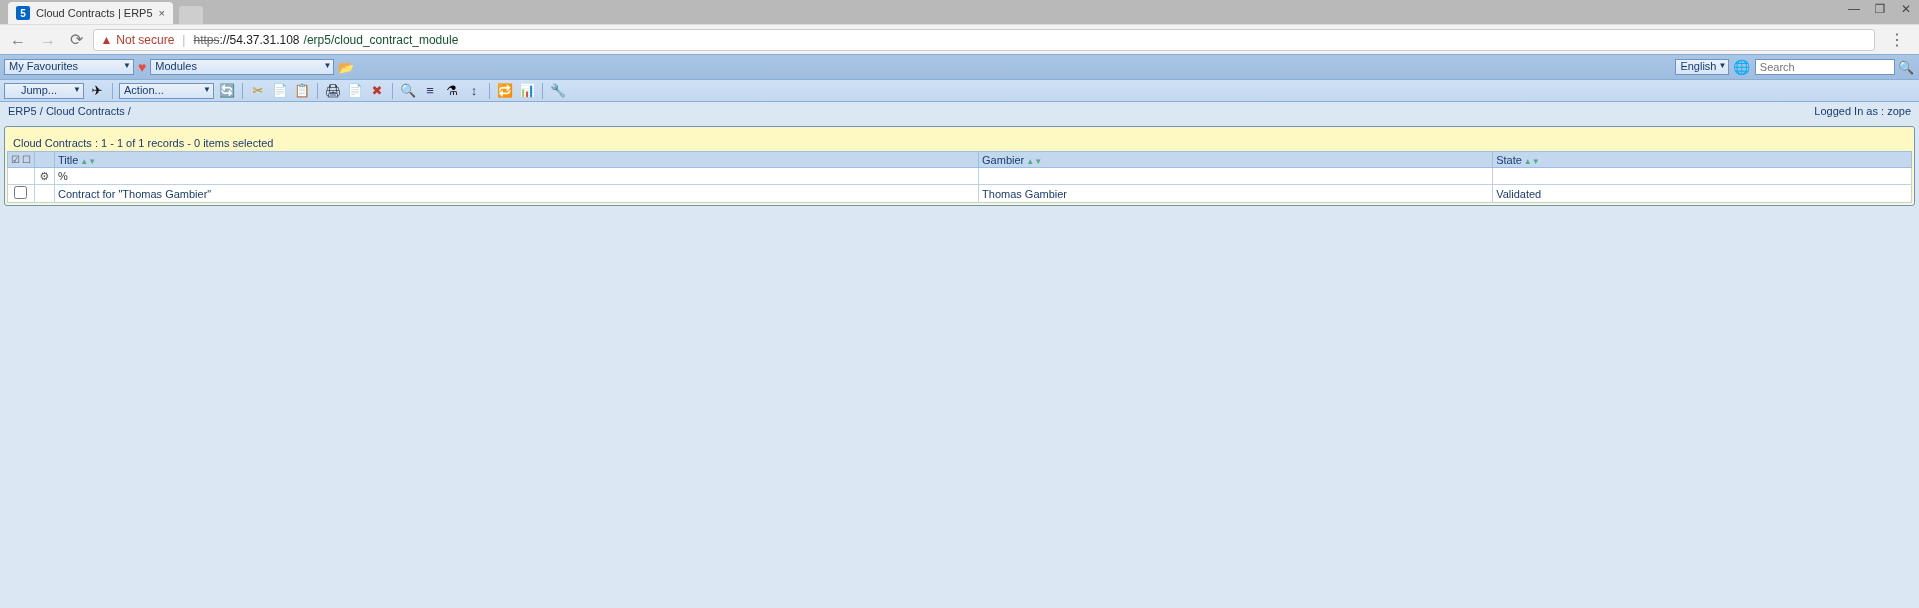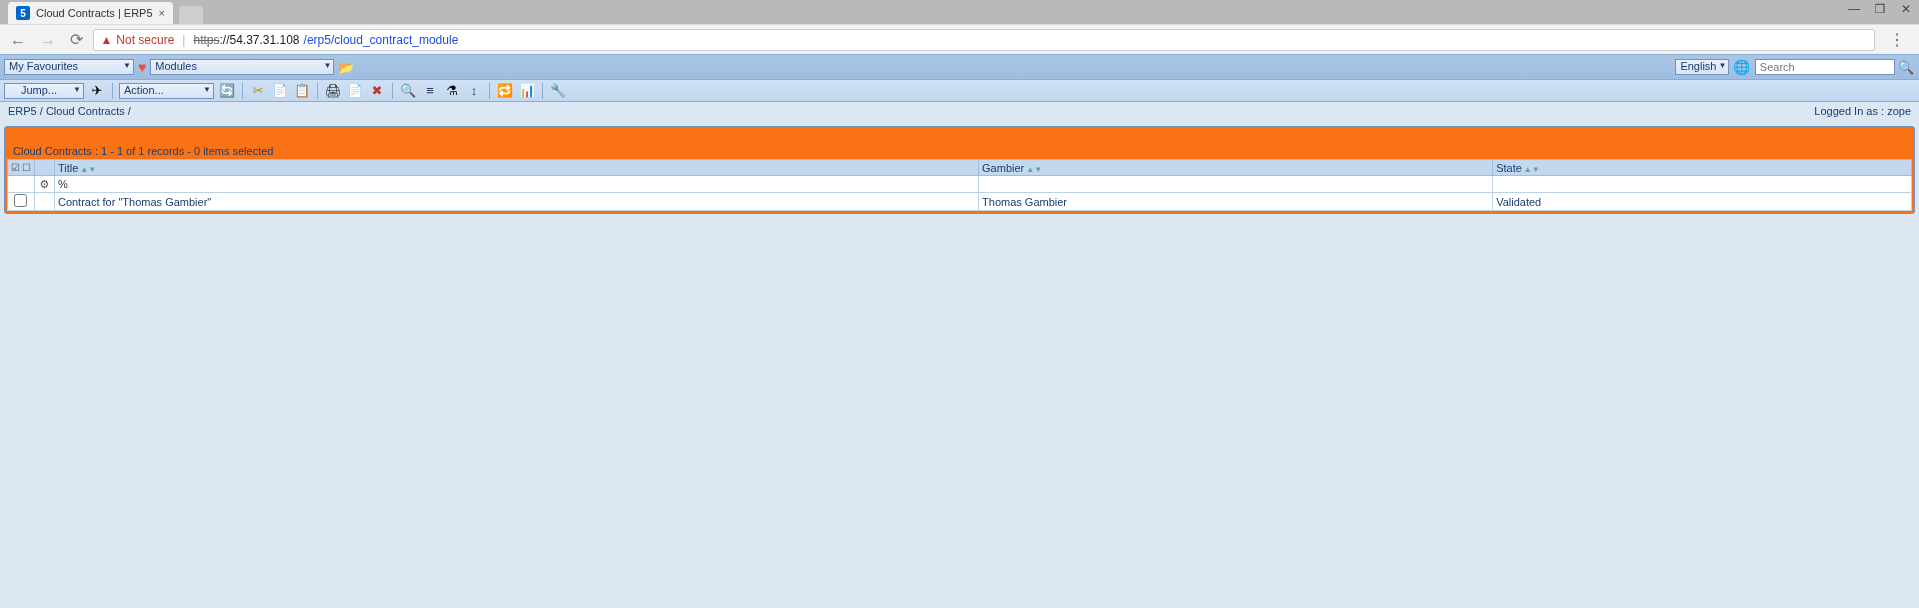--- a/index.html
+++ b/index.html
@@ -73,21 +73,21 @@
     display: flex; align-items: center;
     padding: 0 6px;
     font-size: 12px;
     gap: 4px;
   }
   .warn-icon { color:#c0392b; font-size:12px; }
   .not-secure { color:#c0392b; }
   .sep { color:#bbb; margin:0 4px; }
   .url-host .strike { text-decoration: line-through; color:#666; }
   .url-host .ip { color:#222; }
-  .url-path { color:#1d4ed8; }
+  .url-path { color:#14532d; }
   .menu-dots { color:#666; font-size:16px; padding:0 8px; cursor:pointer; }
 
   
   .erp-bar1 {
     background: linear-gradient(#a9c6e6, #9fbde0);
     border-top: 1px solid #89aed6;
     border-bottom: 1px solid #89aed6;
     height: 22px;
     display: flex; align-items: center;
     padding: 12px 4px;
@@ -148,22 +148,22 @@
     padding: 0 8px;
   }
   .crumb-row a { color:#1a3c6e; text-decoration:none; cursor:pointer; }
   .login-info { margin-left:auto; color:#1a3c6e; }
 
   
   .listbox-wrap {
     margin: 6px 4px;
     border: 1px solid #6f94c2;
     border-radius: 3px;
-    background: #f97316;
-    padding-top: 14px;
+    background: #fef9c3;
+    padding-top: 6px;
   }
   .listbox-head {
     font-size: 11px;
     color: #1a3c6e;
     padding: 4px 8px 2px;
   }
   table.listbox {
     width: calc(100% - 4px);
     margin: 0 2px 2px;
     border-collapse: collapse;

